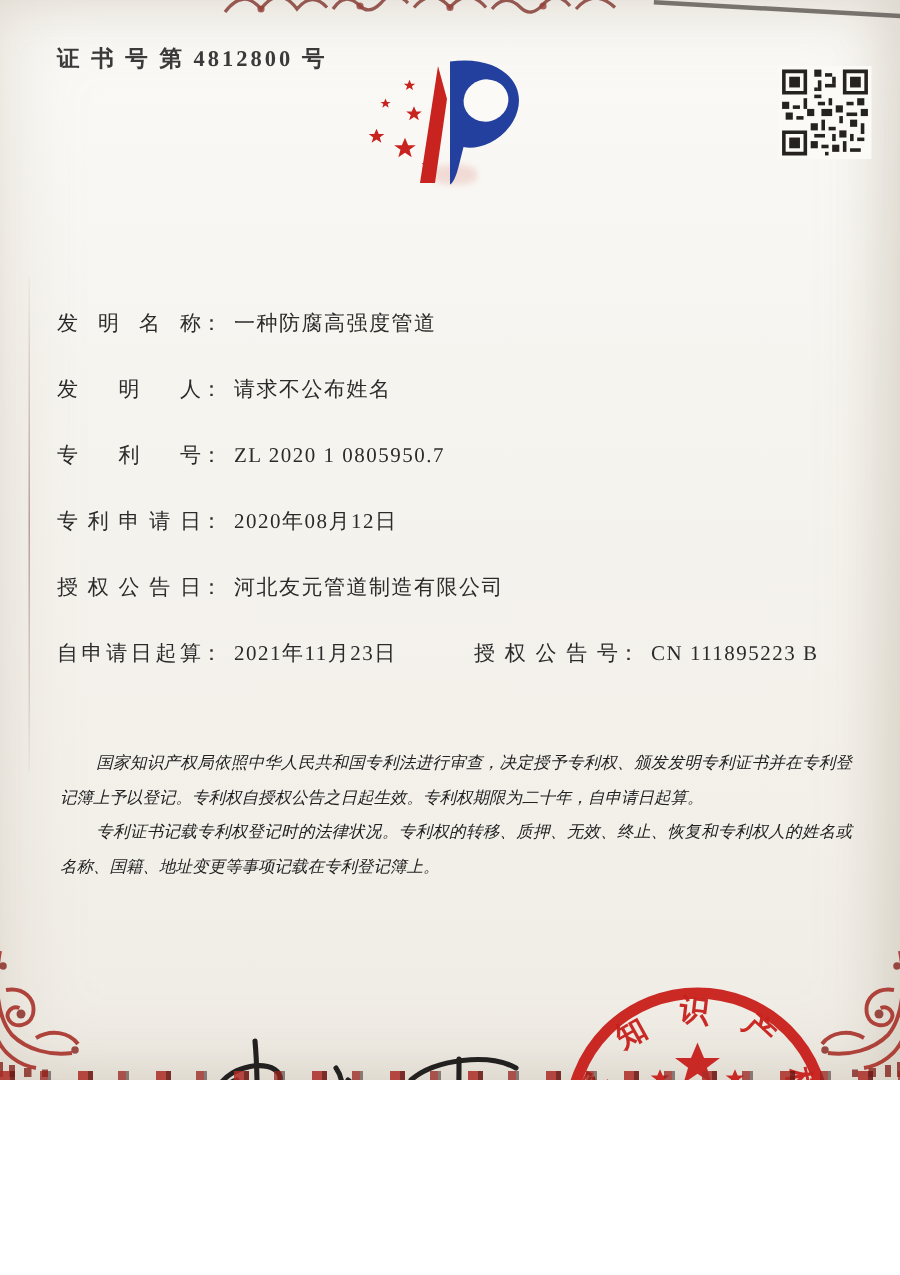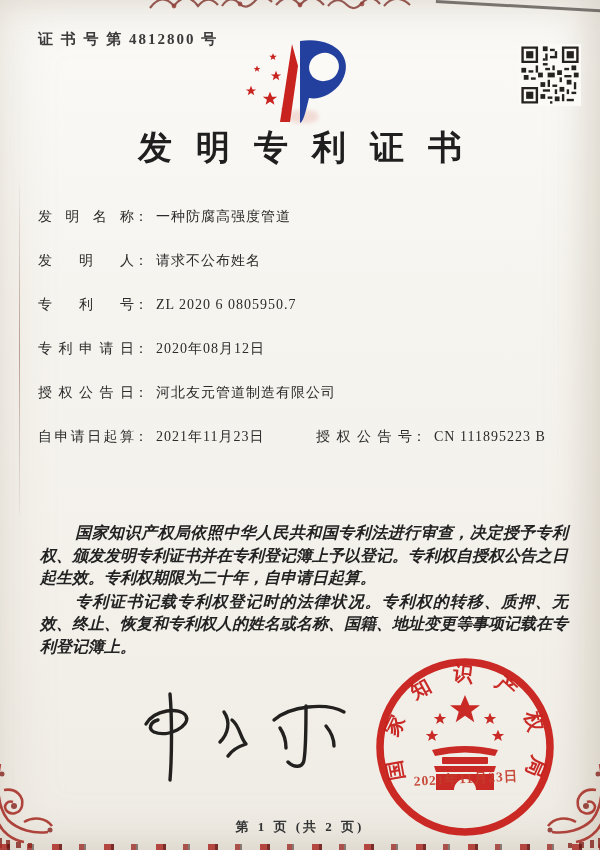--- a/index.html
+++ b/index.html
@@ -1,18 +1,18 @@
 <!DOCTYPE html>
 <html><head>
 <meta charset="utf-8">
 <style>
   html,body{margin:0;padding:0;}
   body{width:600px;height:850px;font-family:"Liberation Serif","DejaVu Serif",serif;}
   .paper{
-    position:relative;width:600px;height:850px;overflow:hidden;
+    position:relative;width:600px;height:720px;overflow:hidden;
     background:linear-gradient(180deg,#fbfaf7 0%,#f6f4ef 35%,#f3f0ea 75%,#efece5 100%);
     box-shadow:inset 0 0 55px rgba(175,162,140,.28), inset -14px 0 30px rgba(160,150,130,.18);
     color:#2b2b2b;
   }
   
   .ornament-top{position:absolute;left:148px;top:-4px;opacity:.9;}
   .edge-line-tr{position:absolute;left:436px;top:0px;width:176px;height:3px;background:#5a5550;transform:rotate(3.2deg);transform-origin:left top;opacity:.8;}
   .smudge{position:absolute;left:288px;top:110px;width:30px;height:13px;background:rgba(205,70,55,.16);filter:blur(2px);border-radius:40%;}
   .edge-line-left{position:absolute;left:19px;top:185px;width:1px;height:330px;background:linear-gradient(180deg,rgba(120,100,90,.05),rgba(120,60,50,.45),rgba(120,100,90,.05));}
 
@@ -24,21 +24,21 @@
   .title{position:absolute;left:0;top:125px;width:100%;text-align:center;font-size:34px;font-weight:bold;letter-spacing:24px;text-indent:24px;color:#1f1f1f;}
 
   .fields{position:absolute;left:38px;top:206px;width:534px;}
   .frow{margin-bottom:23px;font-size:14px;font-weight:400;line-height:21px;white-space:nowrap;}
   .flabel{display:inline-block;width:96px;text-align:justify;text-align-last:justify;vertical-align:top;}
   .fcolon{display:inline-block;margin-right:8px;}
   .fvalue{letter-spacing:1px;}
   .frow.grant{display:flex;}
   .grant-left{width:278px;flex:0 0 278px;}
 
-  .paras{position:absolute;left:40px;top:498px;width:528px;font-size:16px;line-height:22.5px;font-style:italic;font-weight:700;color:#222;text-align:justify;margin-top:24px;}
+  .paras{position:absolute;left:40px;top:498px;width:528px;font-size:11px;line-height:22.5px;font-style:italic;font-weight:400;color:#222;text-align:justify;}
   .paras p{margin:0 0 1px 0;text-indent:2.2em;}
 
   .signer{position:absolute;left:57px;top:733px;font-size:17px;font-weight:600;letter-spacing:3px;}
   .signer .name{margin-top:13px;}
   .signature{position:absolute;left:128px;top:686px;}
 
   .seal{position:absolute;left:372px;top:654px;width:186px;height:186px;}
   .seal-date{position:absolute;left:380px;top:770px;width:172px;text-align:center;font-size:13.5px;font-weight:bold;color:#c43c2c;transform:rotate(-3deg);letter-spacing:1px;opacity:.92;}
 
   .footer{position:absolute;left:0;top:818px;width:100%;text-align:center;font-size:13px;letter-spacing:3px;font-weight:700;color:#333;}
@@ -141,31 +141,30 @@
         <rect x="9" y="21" width="2" height="2"></rect>
       <rect x="12" y="22" width="2" height="1"></rect>
         <rect x="15" y="22" width="2" height="2"></rect>
       <rect x="18" y="21" width="1" height="3"></rect>
         <rect x="20" y="23" width="3" height="1"></rect>
       <rect x="13" y="24" width="1" height="1"></rect>
         <rect x="10" y="6" width="1" height="1"></rect>
     </g>
   </svg>
 
-  <div class="title">发明专利证书</div>
 
   <div class="fields">
     <div class="frow">
       <span class="flabel">发明名称</span><span class="fcolon">：</span><span class="fvalue">一种防腐高强度管道</span>
     </div>
     <div class="frow">
       <span class="flabel">发明人</span><span class="fcolon">：</span><span class="fvalue">请求不公布姓名</span>
     </div>
     <div class="frow">
-      <span class="flabel">专利号</span><span class="fcolon">：</span><span class="fvalue">ZL 2020 6 0805950.7</span>
+      <span class="flabel">专利号</span><span class="fcolon">：</span><span class="fvalue">ZL 2020 1 0805950.7</span>
     </div>
     <div class="frow">
       <span class="flabel">专利申请日</span><span class="fcolon">：</span><span class="fvalue">2020年08月12日</span>
     </div>
     <div class="frow">
       <span class="flabel">授权公告日</span><span class="fcolon">：</span><span class="fvalue">河北友元管道制造有限公司</span>
     </div>
     <div class="frow grant">
       <span class="grant-left">
         <span class="flabel">自申请日起算</span><span class="fcolon">：</span><span class="fvalue">2021年11月23日</span>

